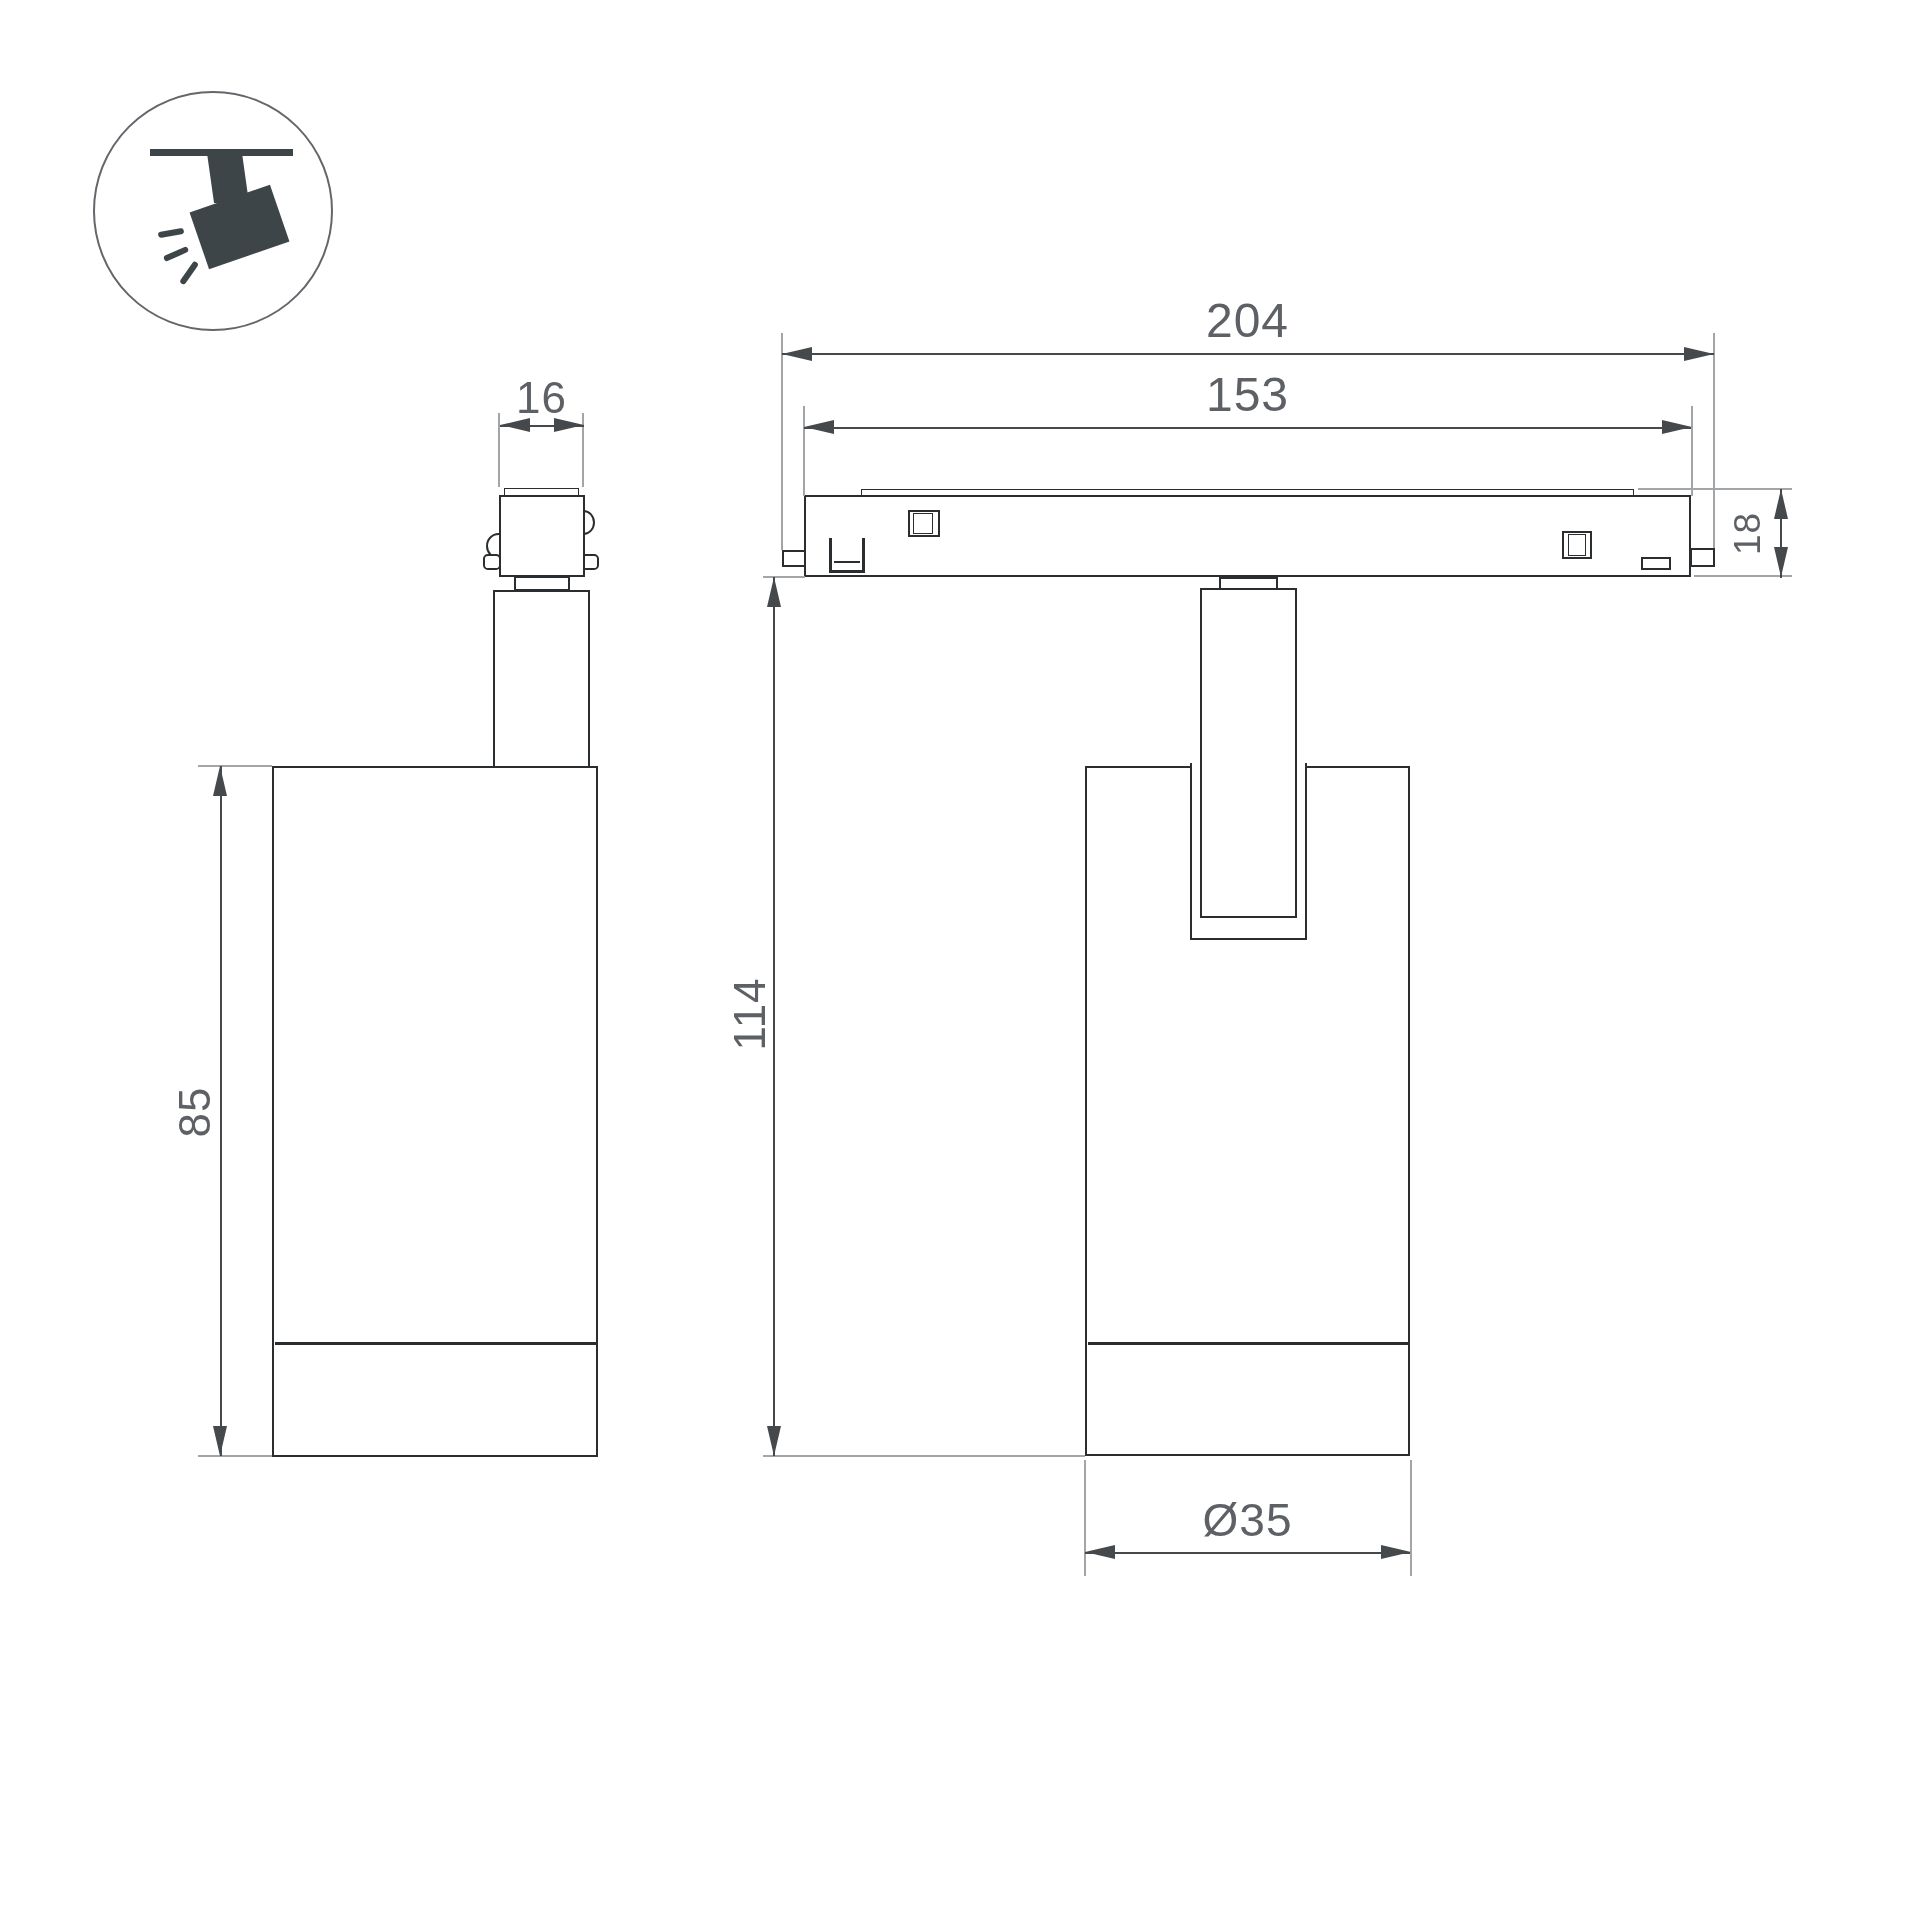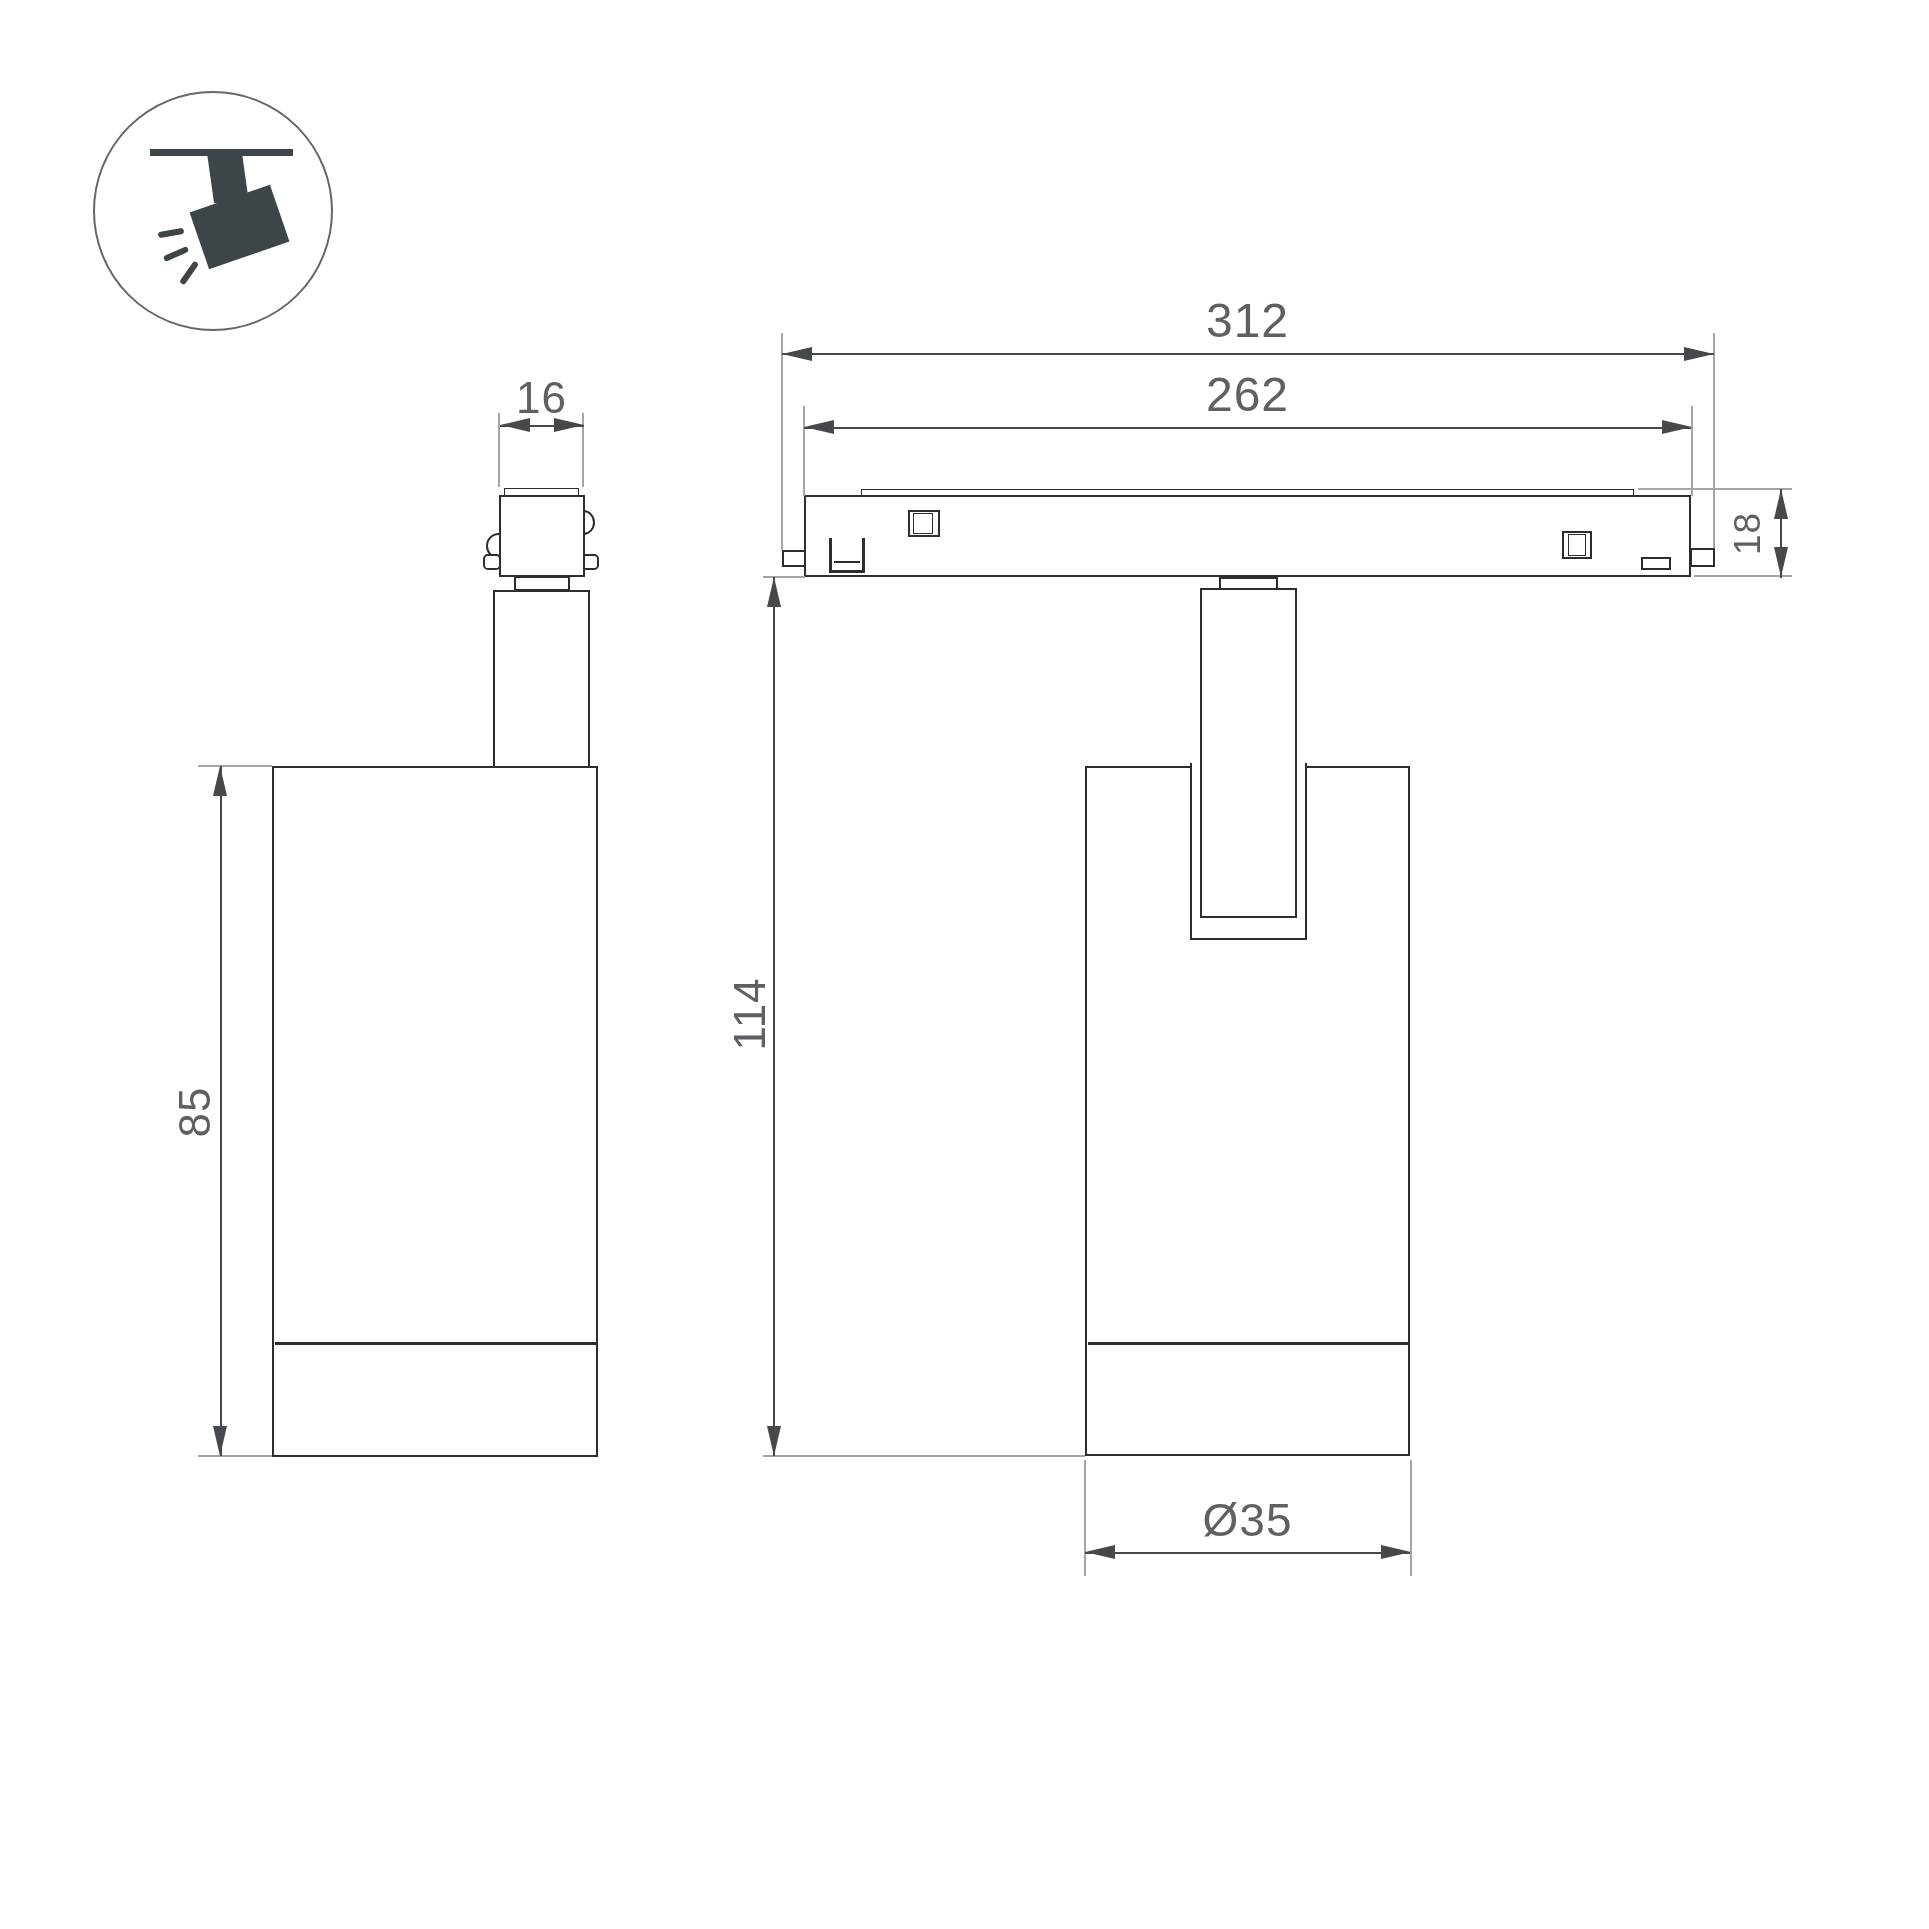--- a/index.html
+++ b/index.html
@@ -103,28 +103,28 @@
 
     <div class="abs" style="left:1190px;top:763px;width:117px;height:177px;background:#fff;border-left:2.9px solid var(--ink);border-right:2.9px solid var(--ink);border-bottom:2.9px solid var(--ink);box-sizing:border-box;"></div>
 
     <div class="outline" style="left:1200px;top:588px;width:97px;height:330px;"></div>
 
     <div class="ext" style="left:781px;top:333px;width:1.9px;height:217px;"></div>
     <div class="ext" style="left:1713px;top:333px;width:1.9px;height:215px;"></div>
     <div class="dimline" style="left:782px;top:353px;width:932px;height:2.4px;"></div>
     <div class="arr l" style="left:782px;top:347px;"></div>
     <div class="arr r" style="left:1684px;top:347px;"></div>
-    <div class="lbl" style="left:1151px;top:295px;width:193px;font-size:48px;line-height:52px;">312</div>
+    <div class="lbl" style="left:1151px;top:295px;width:193px;font-size:48px;line-height:52px;">204</div>
 
     <div class="ext" style="left:803px;top:406px;width:1.9px;height:90px;"></div>
     <div class="ext" style="left:1691px;top:406px;width:1.9px;height:90px;"></div>
     <div class="dimline" style="left:804px;top:427px;width:887px;height:2.4px;"></div>
     <div class="arr l" style="left:804px;top:420px;"></div>
     <div class="arr r" style="left:1662px;top:420px;"></div>
-    <div class="lbl" style="left:1151px;top:369px;width:193px;font-size:48px;line-height:52px;">262</div>
+    <div class="lbl" style="left:1151px;top:369px;width:193px;font-size:48px;line-height:52px;">153</div>
 
     <div class="ext" style="left:1638px;top:488px;width:154px;height:1.9px;"></div>
     <div class="ext" style="left:1694px;top:575px;width:98px;height:1.9px;"></div>
     <div class="dimline" style="left:1780px;top:489px;width:2.4px;height:89px;"></div>
     <div class="arr u" style="left:1774px;top:489px;"></div>
     <div class="arr d" style="left:1774px;top:547px;"></div>
     <div class="lbl vert" style="left:1707px;top:514px;width:81px;font-size:37px;line-height:39px;">18</div>
 
     <div class="ext" style="left:763px;top:576px;width:42px;height:1.9px;"></div>
     <div class="ext" style="left:763px;top:1455px;width:322px;height:1.9px;"></div>

